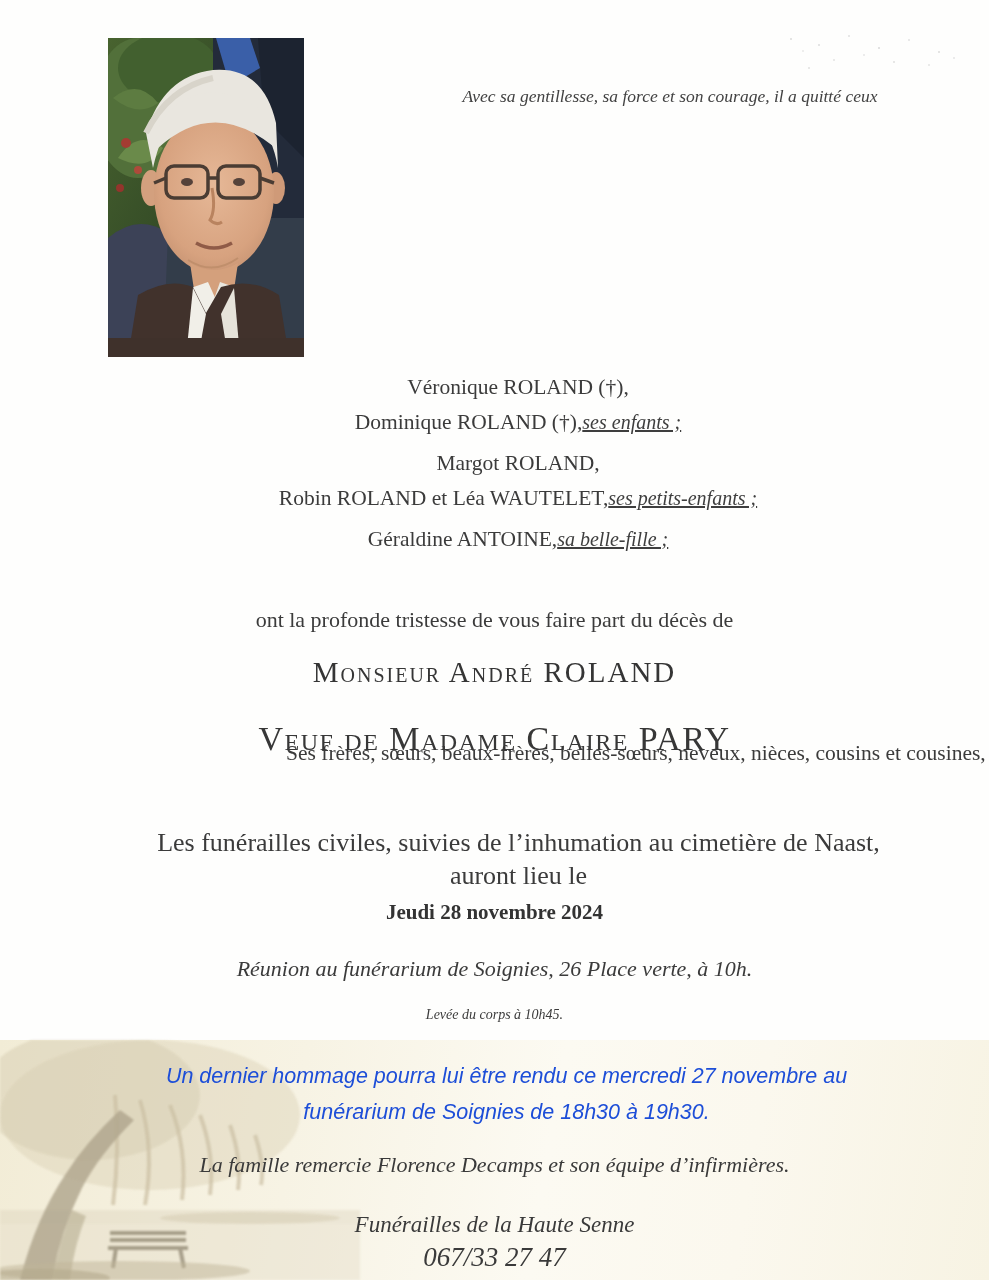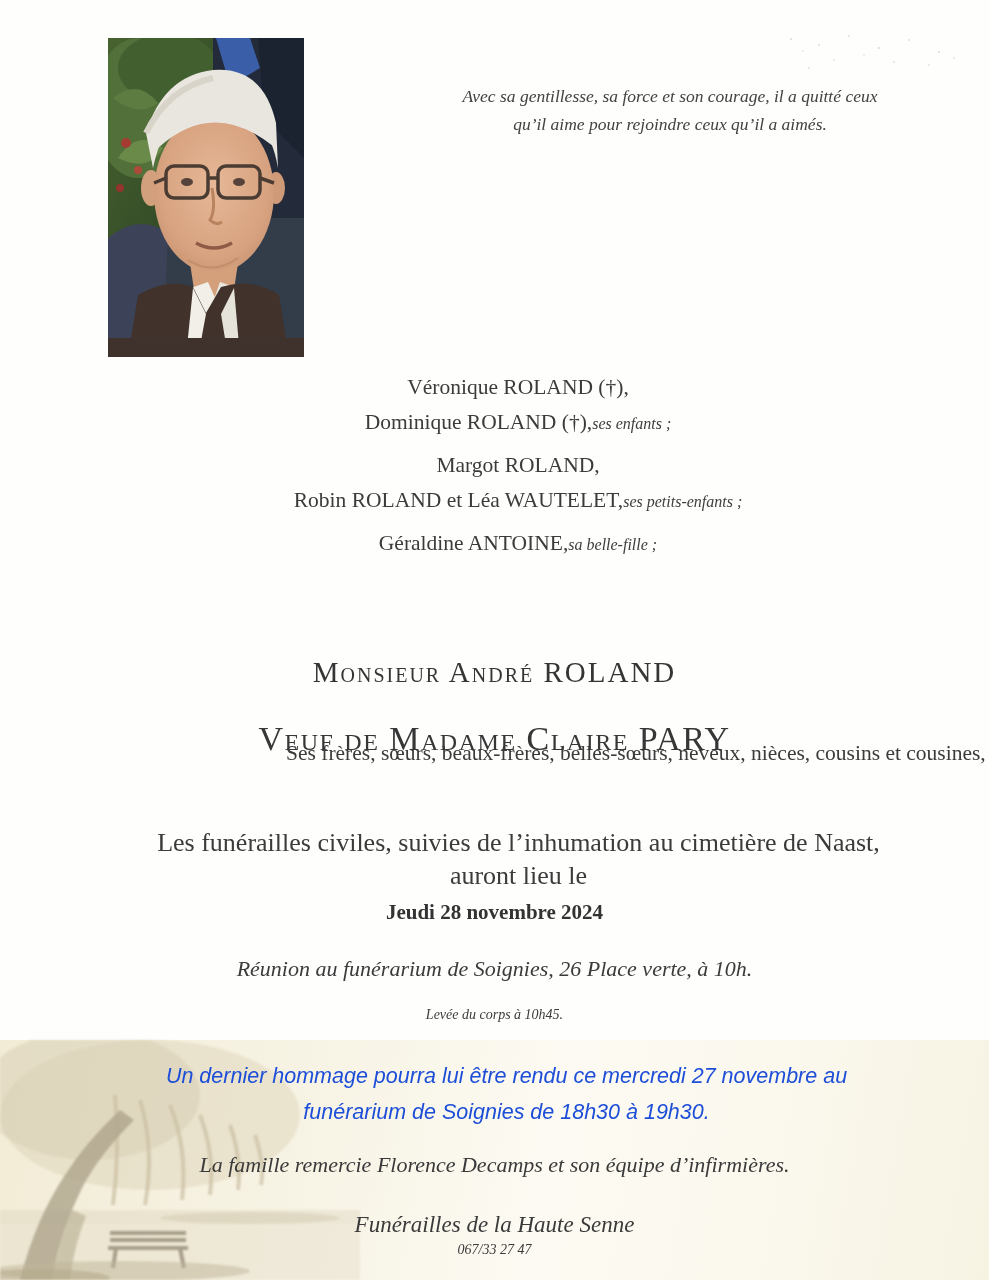--- a/index.html
+++ b/index.html
@@ -36,21 +36,21 @@
   
   .family{
     position:absolute;left:143px;top:372px;width:750px;
     font-size:21.5px;
   }
   .family-row{
     display:flex;justify-content:center;align-items:baseline;
     line-height:30px;margin-bottom:5px;
   }
   .family-row.gap{margin-bottom:11px;}
-  .relation{font-style:italic;font-size:16px;color:#3e3e3e;white-space:nowrap;}
+  .relation{font-style:italic;font-size:20px;color:#3e3e3e;white-space:nowrap;text-decoration:underline;}
   .siblings-line{
     position:absolute;left:0px;top:366px;width:989px;
     padding-left:143px;box-sizing:border-box;
     font-size:21.5px;line-height:30px;
   }
   
   .center{position:absolute;left:0;width:989px;text-align:center;}
   .announce{top:607px;font-size:22px;}
   .title{
     top:656px;font-size:29px;font-variant:small-caps;letter-spacing:2px;
@@ -71,21 +71,21 @@
     background:linear-gradient(100deg,#f2ecd6 0%,#f7f3e4 30%,#fcfaf2 55%,#fbf8ee 75%,#f7f3e3 100%);
   }
   .scene{position:absolute;left:0;bottom:0;width:360px;height:240px;
     opacity:.85;filter:blur(1.2px);}
   .tribute{
     top:1058px;font-family:"Liberation Sans", sans-serif;
     font-style:italic;font-size:21.5px;line-height:36px;color:#1d4ed8;padding-left:12px;
   }
   .thanks{top:1152px;font-size:22px;font-style:italic;color:#3a3a3a;}
   .home-name{top:1212px;font-size:23px;font-style:italic;color:#3a3a3a;}
-  .phone{top:1242px;font-size:14px;font-style:italic;color:#3a3a3a;}
+  .phone{top:1242px;font-size:27px;font-style:italic;color:#3a3a3a;}
 </style>
 </head>
 <body>
 
 <div class="page">
 
   <div class="photo">
     <svg viewBox="0 0 196 319" preserveAspectRatio="none">
       <defs>
         <radialGradient id="skin" cx="50%" cy="45%" r="65%">
@@ -148,21 +148,20 @@
       <path d="M85,250 l13,26 l-8,43 l-12,0 Z" fill="#f1efe8"></path>
       <path d="M126,250 l-13,26 l7,43 l12,0 Z" fill="#e6e3da"></path>
       <rect x="0" y="300" width="196" height="19" fill="#3f312b"></rect>
     </svg>
   </div>
 
   <div class="speckles"></div>
 
   <div class="quote">
     <span>Avec sa gentillesse, sa force et son courage, il a quitté ceux</span><br>
-    <span>qu’il aime pour rejoindre ceux qu’il a aimés.</span>
   </div>
 
   <div class="family">
     <div class="family-row">
       <span>Véronique ROLAND (†),</span>
       <span class="relation"></span>
     </div>
     <div class="family-row gap">
       <span>Dominique ROLAND (†),</span>
       <span class="relation">ses enfants ;</span>
@@ -175,20 +174,21 @@
       <span>Robin ROLAND et Léa WAUTELET,</span>
       <span class="relation">ses petits-enfants ;</span>
     </div>
     <div class="family-row gap">
       <span>Géraldine ANTOINE,</span>
       <span class="relation">sa belle-fille ;</span>
     </div>
     <div class="siblings-line">Ses frères, sœurs, beaux-frères, belles-sœurs, neveux, nièces, cousins et cousines,</div>
   </div>
 
+  <div class="center announce">ont la profonde tristesse de vous faire part du décès de</div>
 
   <div class="center title">Monsieur André ROLAND</div>
   <div class="center subtitle">Veuf de Madame Claire PARY</div>
 
   <div class="center funeral-intro">
     <span>Les funérailles civiles, suivies de l’inhumation au cimetière de Naast,</span><br>
     <span>auront lieu le</span>
   </div>
   <div class="center cer-date">Jeudi 28 novembre 2024</div>
   <div class="center meeting">Réunion au funérarium de Soignies, 26 Place verte, à 10h.</div>

